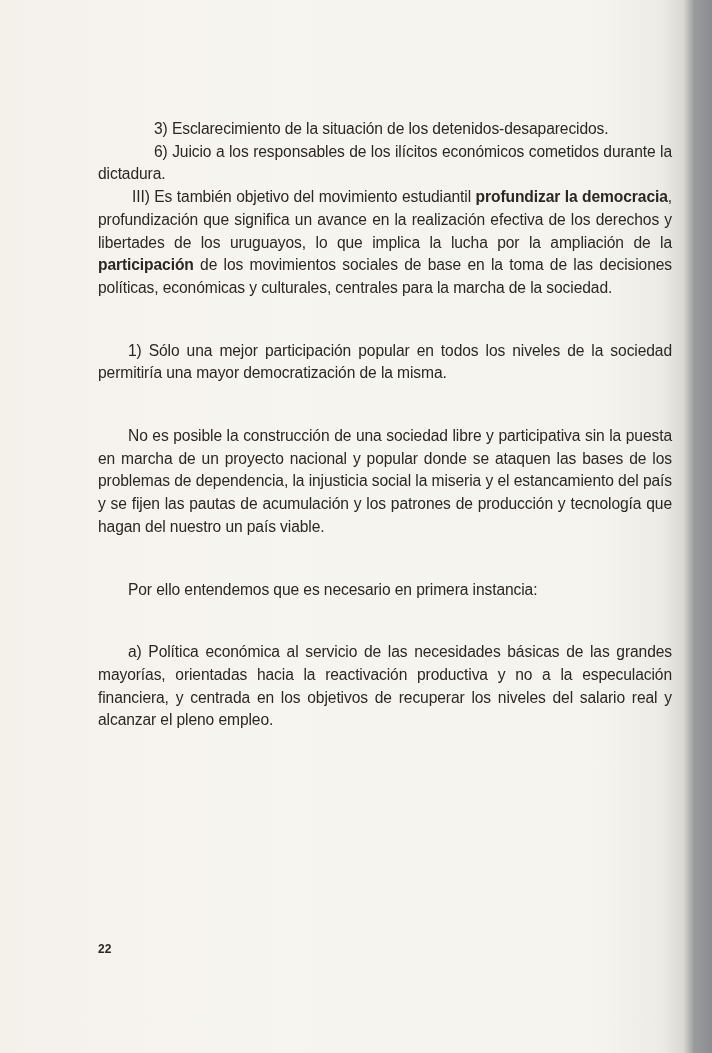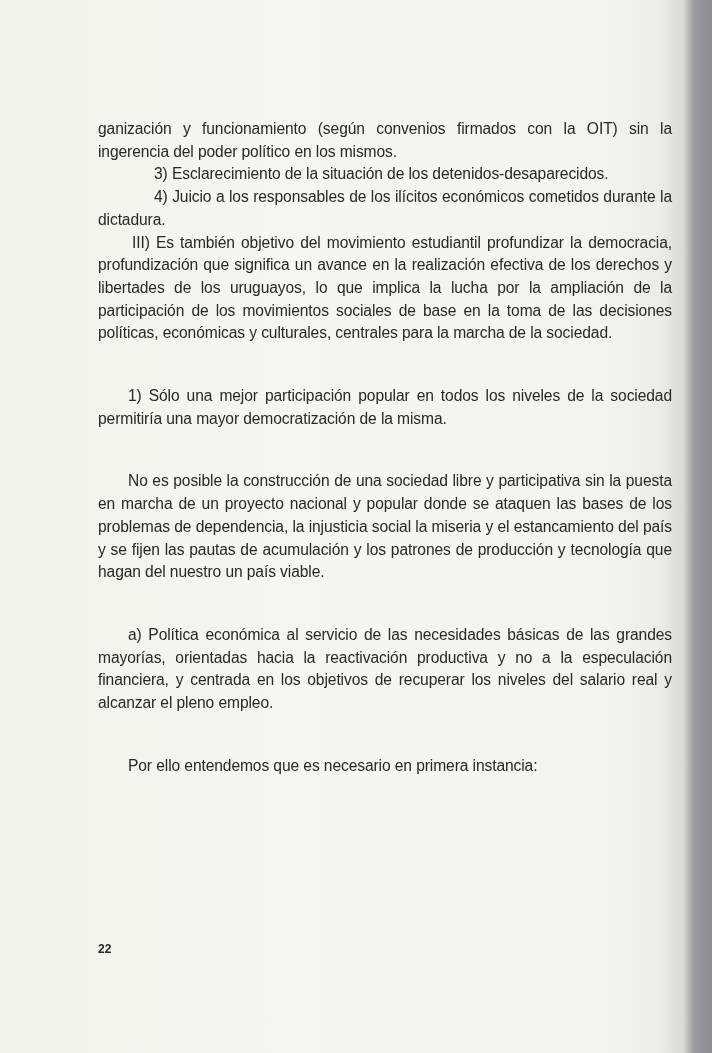--- a/index.html
+++ b/index.html
@@ -17,36 +17,35 @@
   .text-block {
     position: absolute; left: 98px; top: 118px; width: 574px;
     font-size: 15.6px; line-height: 22.7px;
     text-align: justify;
     letter-spacing: -0.1px;
   }
   .text-block p { margin: 0; text-indent: 0; }
   .text-block p.ind { text-indent: 56px; }
   .text-block p.ind2 { text-indent: 34px; }
   .text-block p.ind3 { text-indent: 30px; margin-top: 40px; }
-  b { font-weight: normal; }
+  b { font-weight: bold; }
   .page-number {
     position: absolute; left: 98px; top: 942px;
     font-size: 12px; font-weight: bold; color: #2a2724;
   }
 </style>
 </head>
 <body>
 
 <div class="page">
   <div class="text-block">
-    <p>ganización y funcionamiento (según convenios firmados con la OIT) sin la ingerencia del poder político en los mismos.</p>
     <p class="ind">3) Esclarecimiento de la situación de los detenidos-desaparecidos.</p>
-    <p class="ind">4) Juicio a los responsables de los ilícitos económicos cometidos durante la dictadura.</p>
+    <p class="ind">6) Juicio a los responsables de los ilícitos económicos cometidos durante la dictadura.</p>
     <p class="ind2">
       <span>III)  Es también objetivo del movimiento estudiantil </span><b>profundizar la democracia</b><span>, profundización que significa un avance en la realización efectiva de los derechos y libertades de los uruguayos, lo que implica la lucha por la ampliación de la </span><b>participación</b><span> de los movimientos sociales de base en la toma de las decisiones políticas, económicas y culturales, centrales para la marcha de la sociedad.</span>
     </p>
     <p class="ind3">1) Sólo una mejor participación popular en todos los niveles de la sociedad permitiría una mayor democratización de la misma.</p>
     <p class="ind3">No es posible la construcción de una sociedad libre y participativa sin la puesta en marcha de un proyecto nacional y popular donde se ataquen las bases de los problemas de dependencia, la injusticia social la miseria y el estancamiento del país y se fijen las pautas de acumulación y los patrones de producción y tecnología que hagan del nuestro un país viable.</p>
+    <p class="ind3">Por ello entendemos que es necesario en primera instancia:</p>
     <p class="ind3">a) Política económica al servicio de las necesidades básicas de las grandes mayorías, orientadas hacia la reactivación productiva y no a la especulación financiera, y centrada en los objetivos de recuperar los niveles del salario real y alcanzar el pleno empleo.</p>
-    <p class="ind3">Por ello entendemos que es necesario en primera instancia:</p>
   </div>
   <div class="page-number">22</div>
 </div>
 
 </body></html>

